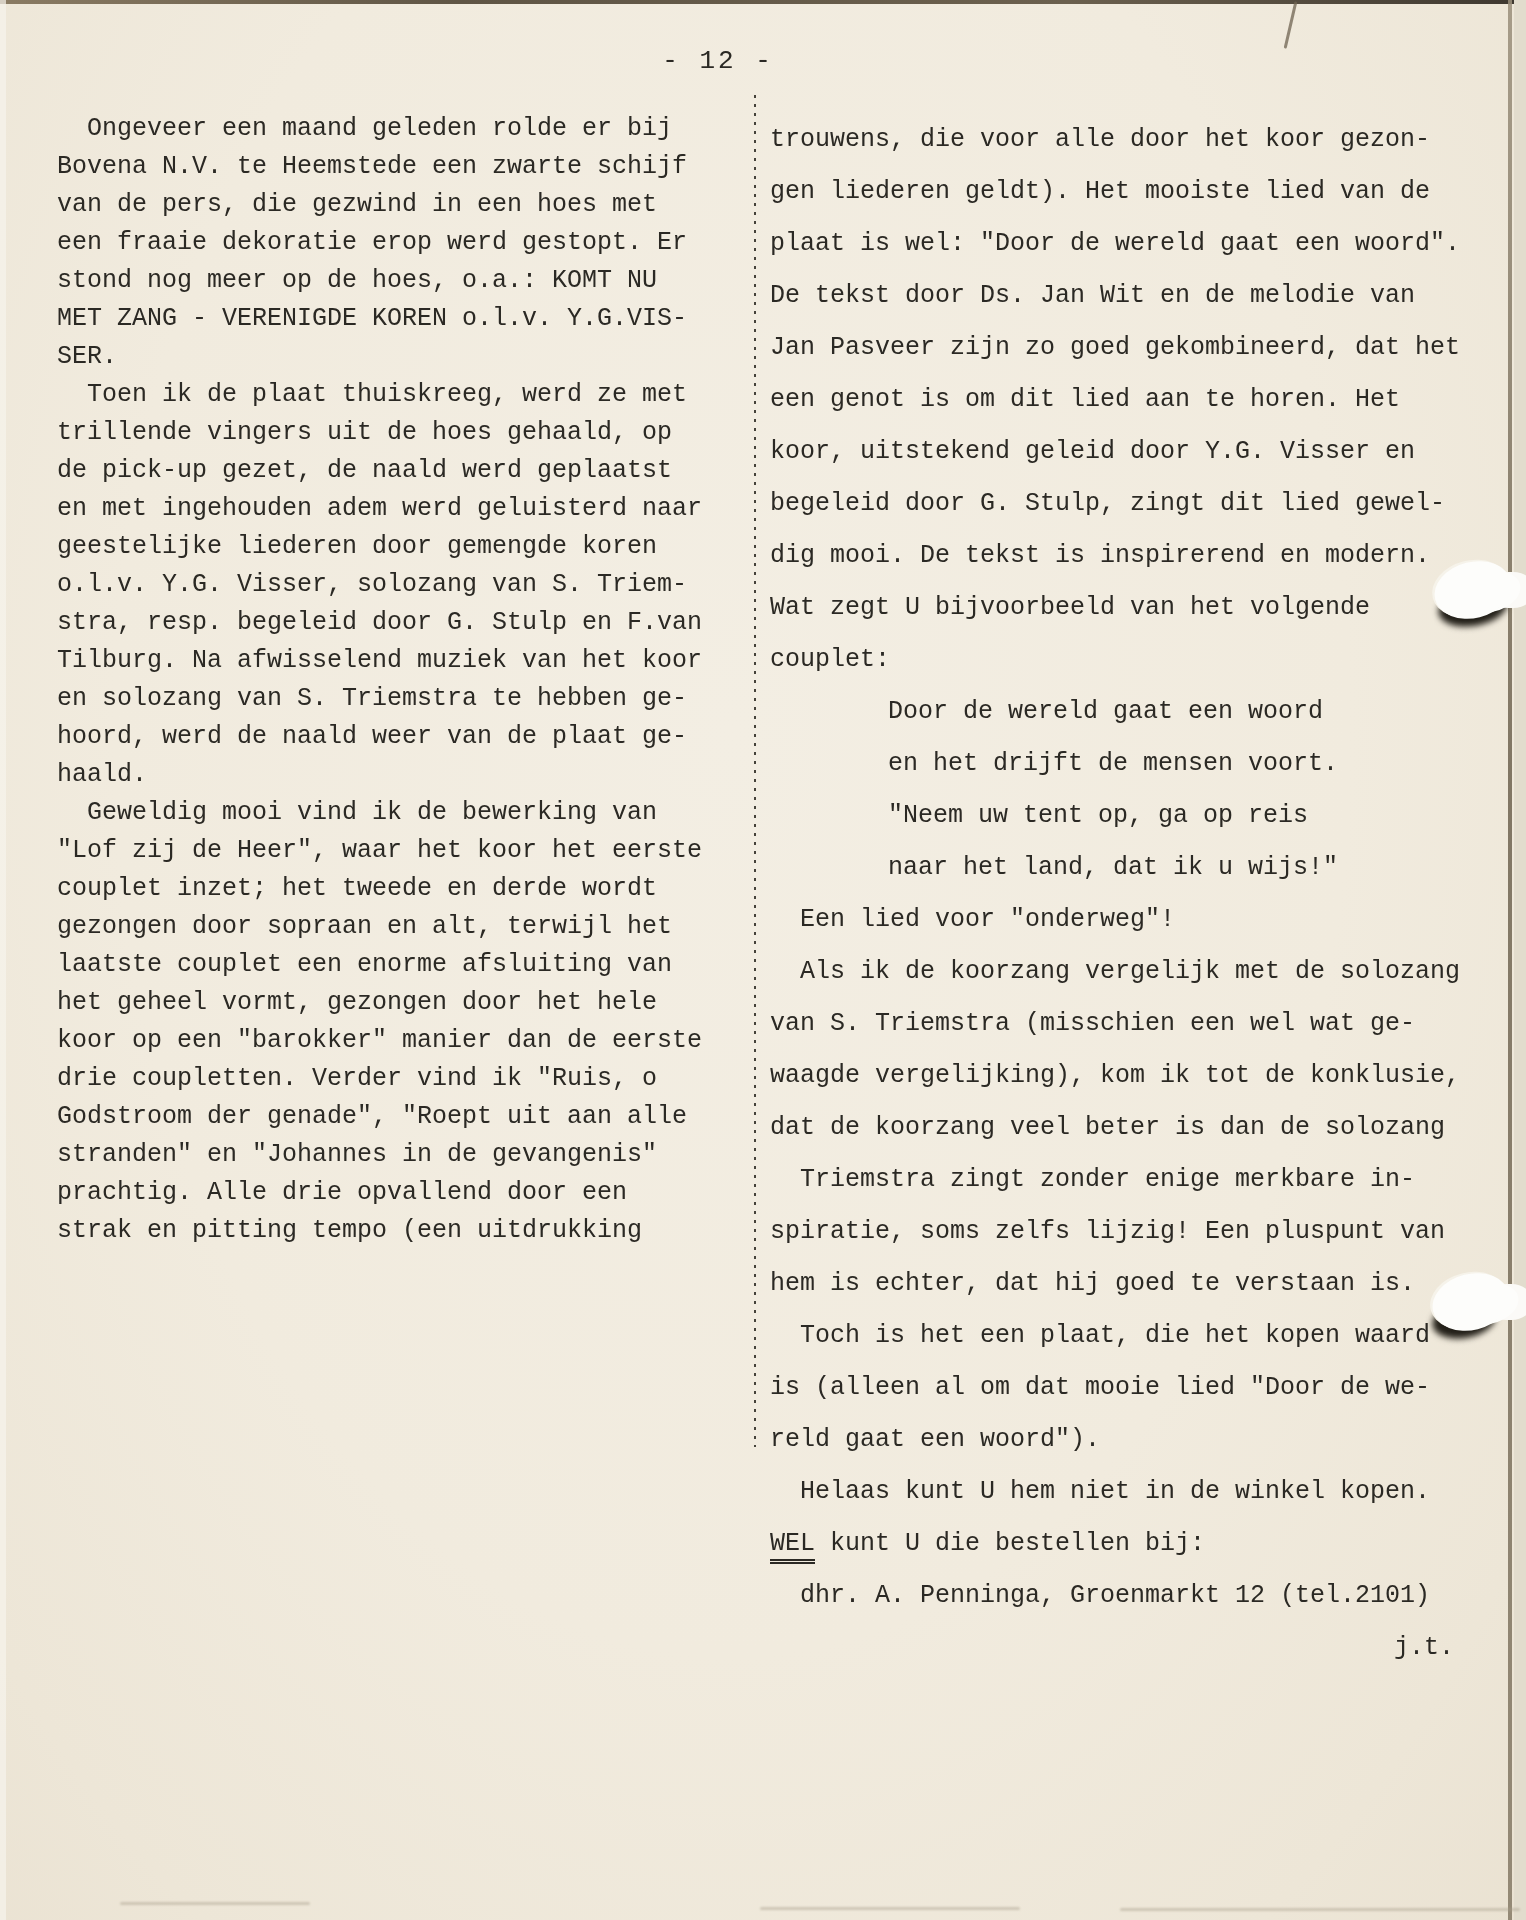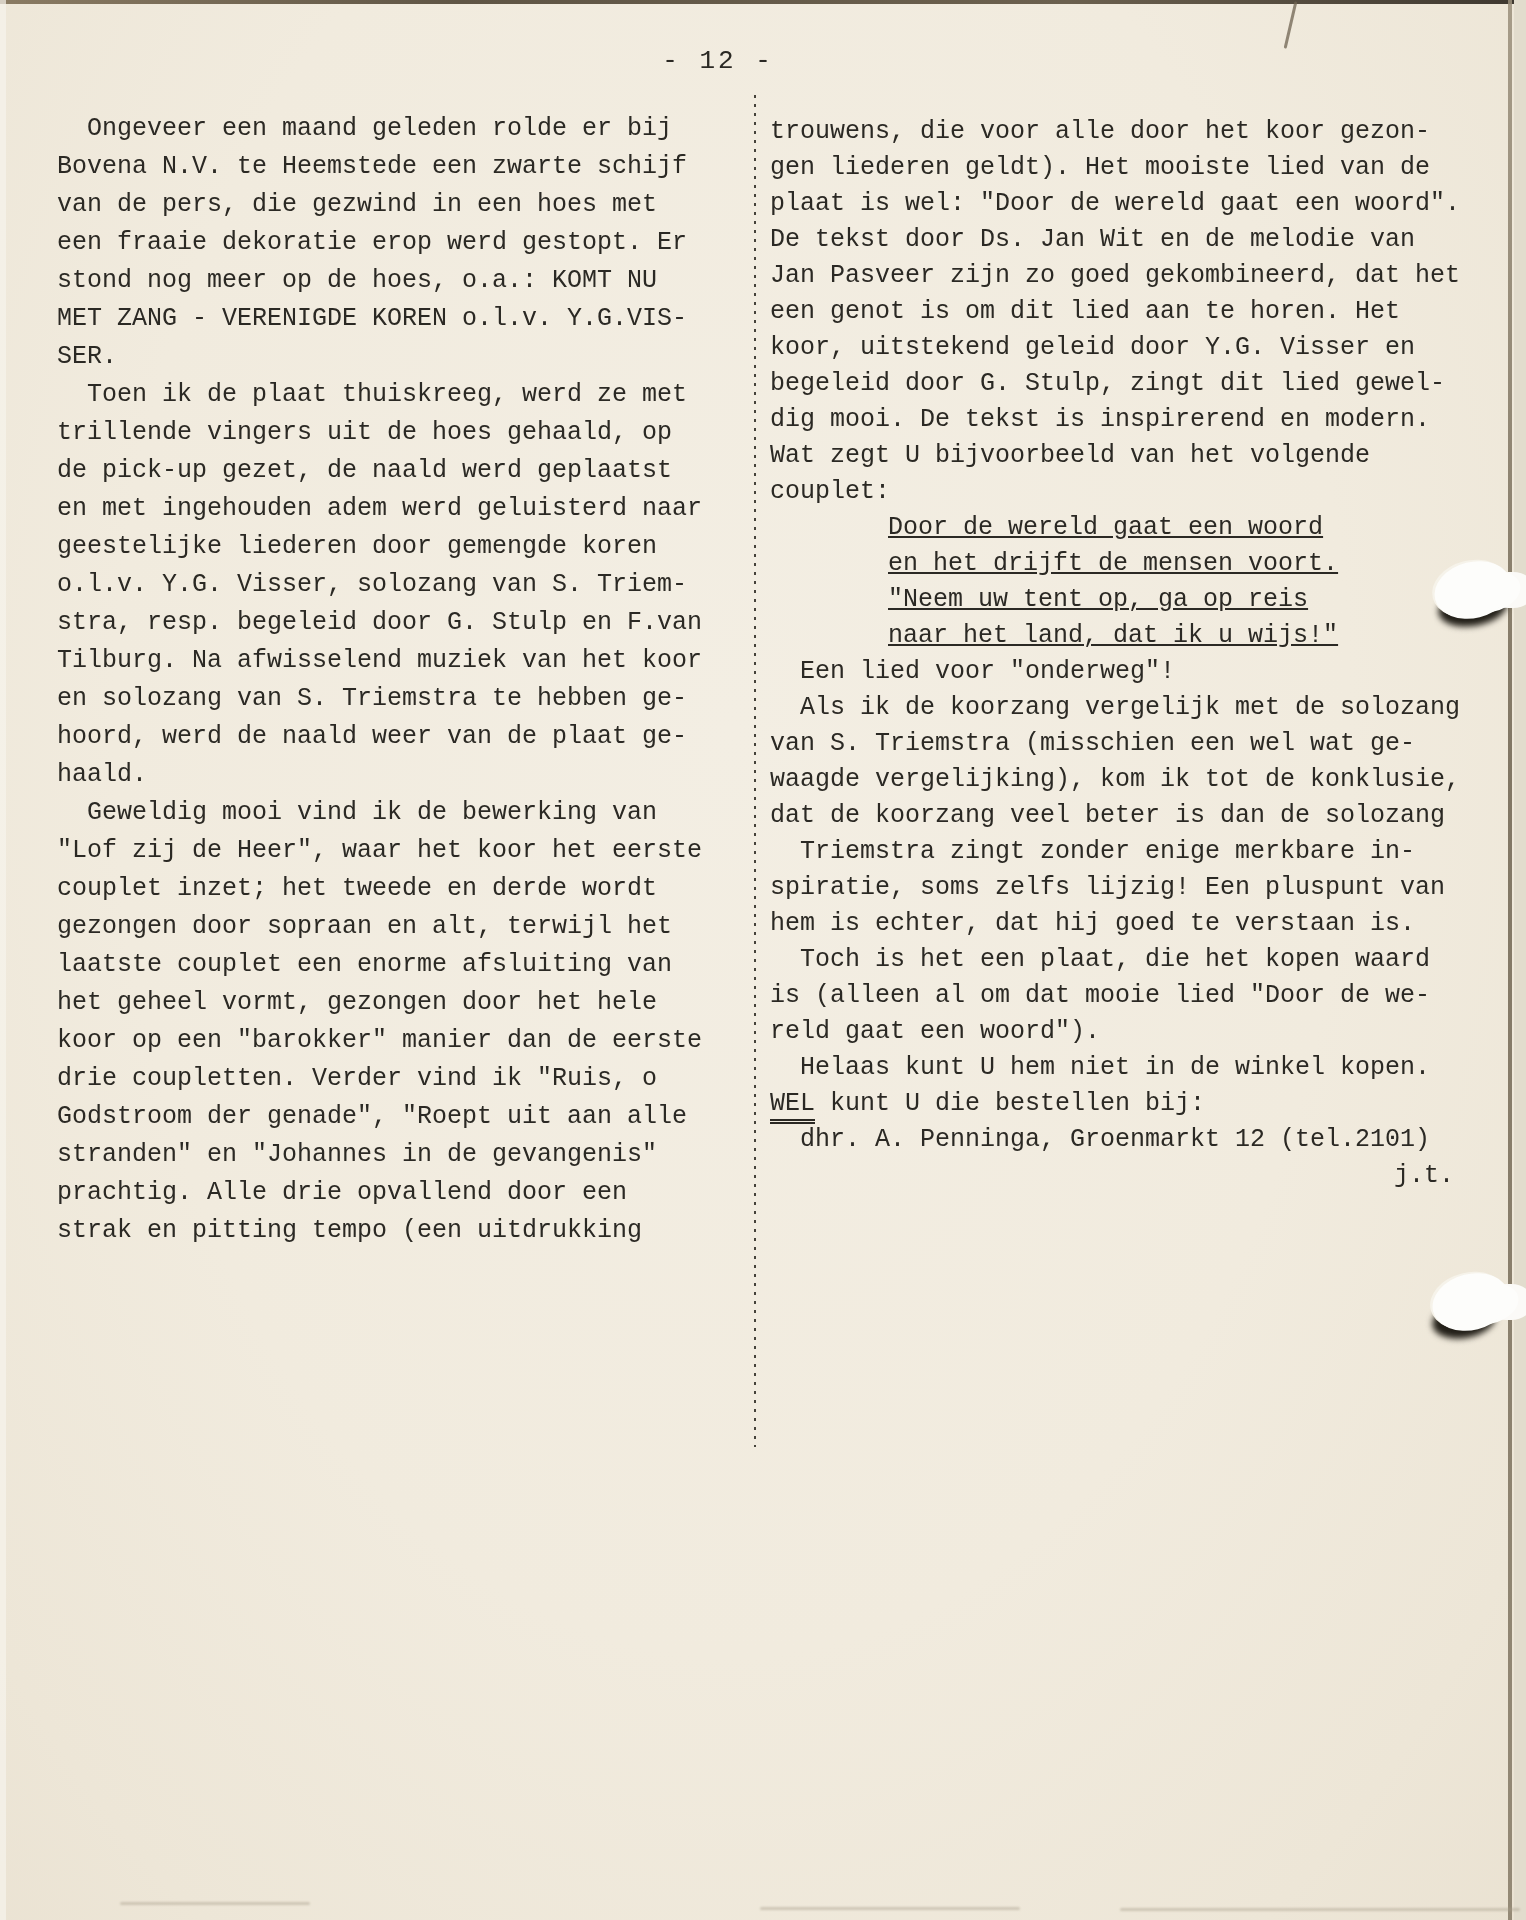--- a/index.html
+++ b/index.html
@@ -28,29 +28,29 @@
 
   
   .divider{position:absolute;left:754px;top:95px;width:2px;height:1352px;
     background:repeating-linear-gradient(180deg,#45423a 0 3px,transparent 3px 9px);}
 
   .page-number{position:absolute;top:46px;left:0;width:1416px;text-align:center;
     font-size:26px;color:#2b2924;letter-spacing:3px;margin-left:10px;}
 
   .col{color:#2b2924;position:absolute;}
   .col-left{left:57px;top:110px;width:692px;font-size:25px;line-height:38px;}
-  .col-right{left:770px;top:114px;width:742px;font-size:25px;line-height:36px;}
+  .col-right{left:770px;top:114px;width:742px;font-size:25px;line-height:52px;}
 
   .heading{display:inline-block;font-size:26px;letter-spacing:1px;
     padding-bottom:6px;margin-bottom:18px;
     background-image:repeating-linear-gradient(90deg,#2b2924 0 15px,transparent 15px 29px);
     background-size:29px 3px;background-repeat:repeat-x;background-position:0 100%;}
 
   .para{margin:0;white-space:pre-wrap;}
-  .verse{padding-left:118px;text-decoration:underline;}
+  .verse{padding-left:118px;}
   .wel-line{white-space:pre-wrap;}
   .wel-word{border-bottom:5px double #2b2924;padding-bottom:1px;text-align:right;}
   .price{margin-top:34px;}
   .signature{text-align:right;padding-right:58px;}
 
   
   .punch{position:absolute;width:100px;height:76px;}
   .punch.h1{left:1430px;top:560px;}
   .punch.h2{left:1428px;top:1272px;}
   .punch-shadow{position:absolute;left:8px;top:28px;width:70px;height:38px;background:#221f18;

